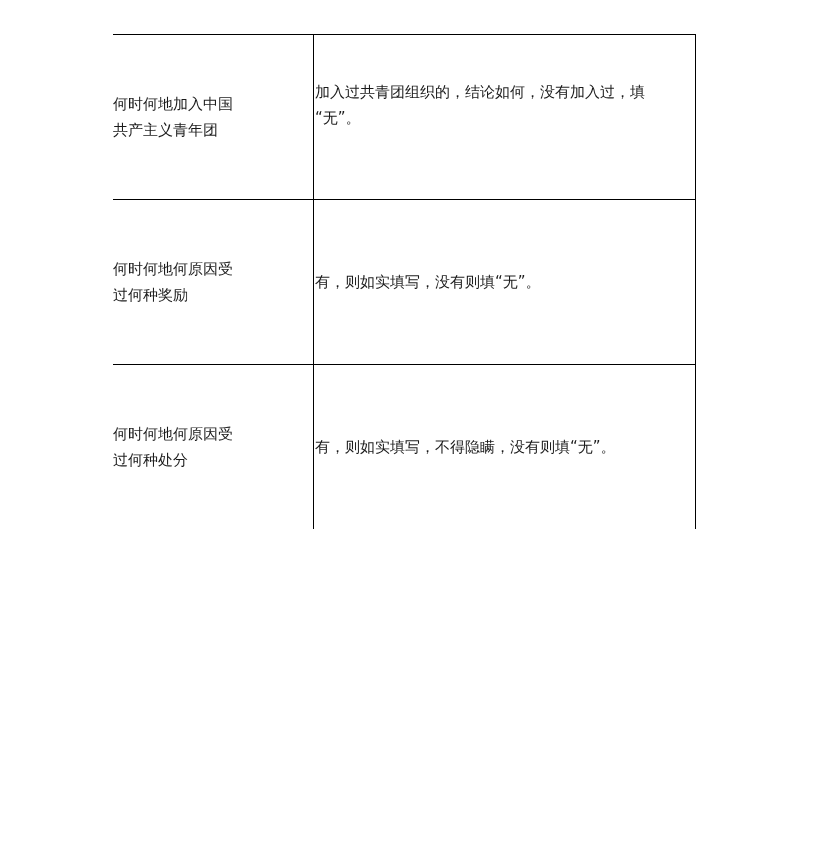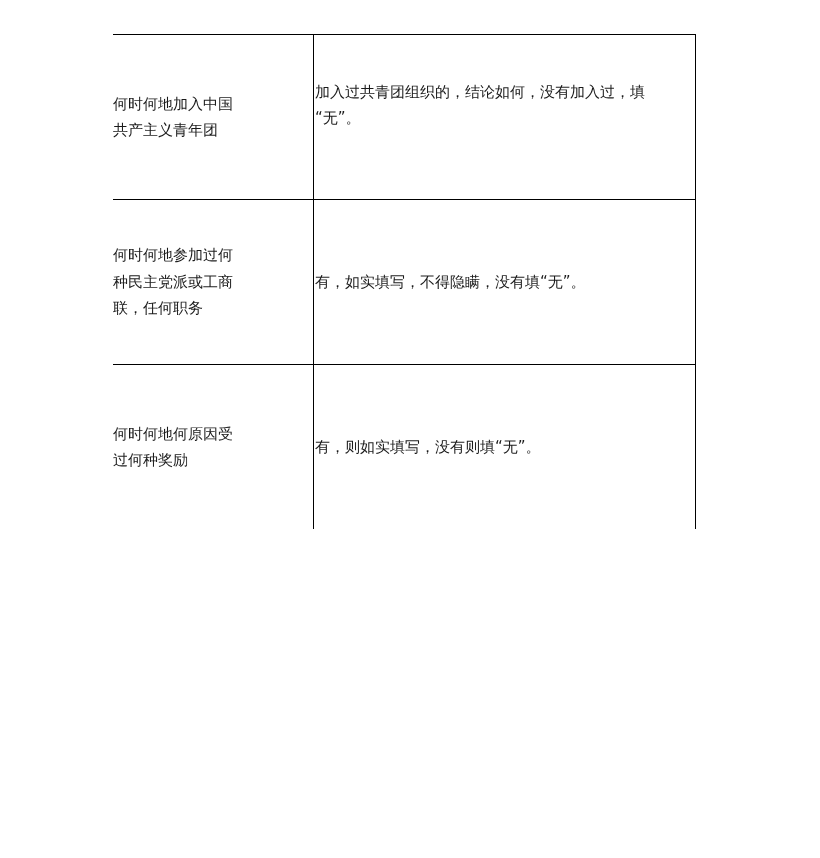--- a/index.html
+++ b/index.html
@@ -51,30 +51,30 @@
 <table class="doc-table">
   <tbody>
     <tr class="row-0">
       <td class="label-cell">
         <span class="label-text">何时何地加入中国共产主义青年团</span>
       </td>
       <td class="value-cell">
         <span class="value-text">加入过共青团组织的，结论如何，没有加入过，填 “无”。</span>
       </td>
     </tr>
-    <tr class="row-1">
-      <td class="label-cell">
-        <span class="label-text">何时何地参加过何种民主党派或工商联，任何职务</span>
-      </td>
-      <td class="value-cell">
-        <span class="value-text">有，如实填写，不得隐瞒，没有填“无”。</span>
-      </td>
-    </tr>
     <tr class="row-3">
       <td class="label-cell">
         <span class="label-text">何时何地何原因受过何种奖励</span>
       </td>
       <td class="value-cell">
         <span class="value-text">有，则如实填写，没有则填“无”。</span>
       </td>
     </tr>
+    <tr class="row-4">
+      <td class="label-cell">
+        <span class="label-text">何时何地何原因受过何种处分</span>
+      </td>
+      <td class="value-cell">
+        <span class="value-text">有，则如实填写，不得隐瞒，没有则填“无”。</span>
+      </td>
+    </tr>
   </tbody>
 </table>
 
 </body></html>

